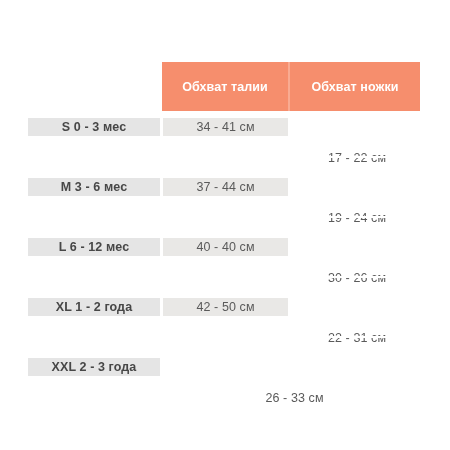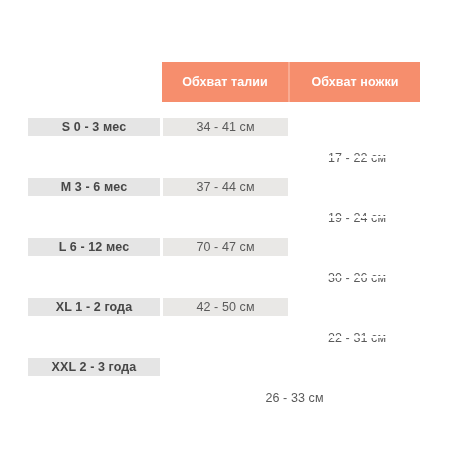--- a/index.html
+++ b/index.html
@@ -24,21 +24,21 @@
     width: 395px;
     height: 314px;
   }
 
   
   .header-row {
     position: absolute;
     left: 134px;     
     top: 0;
     width: 258px;    
-    height: 40px;    
+    height: 49px;    
     display: flex;
     background: #f5876a;
   }
   .header-cell {
     flex: 0 0 126px;
     height: 100%;
     display: flex;
     align-items: center;
     justify-content: center;
     background: #f68e6d;
@@ -144,21 +144,21 @@
       <div class="cell-gap"></div>
       <div class="cell cell-data waist">37 - 44 см</div>
       <div class="cell-gap"></div>
       <div class="cell cell-data leg">19 - 24 см</div>
     </div>
     <div class="row-gap"></div>
 
     <div class="body-row">
       <div class="cell cell-size">L 6 - 12 мес</div>
       <div class="cell-gap"></div>
-      <div class="cell cell-data waist">70 - 47 см</div>
+      <div class="cell cell-data waist">40 - 40 см</div>
       <div class="cell-gap"></div>
       <div class="cell cell-data leg">30 - 26 см</div>
     </div>
     <div class="row-gap"></div>
 
     <div class="body-row">
       <div class="cell cell-size">XL 1 - 2 года</div>
       <div class="cell-gap"></div>
       <div class="cell cell-data waist">42 - 50 см</div>
       <div class="cell-gap"></div>

